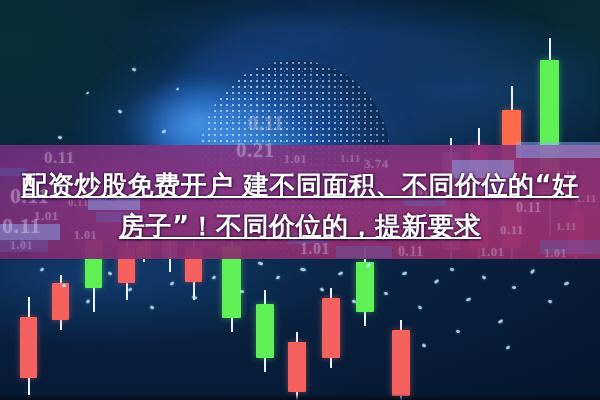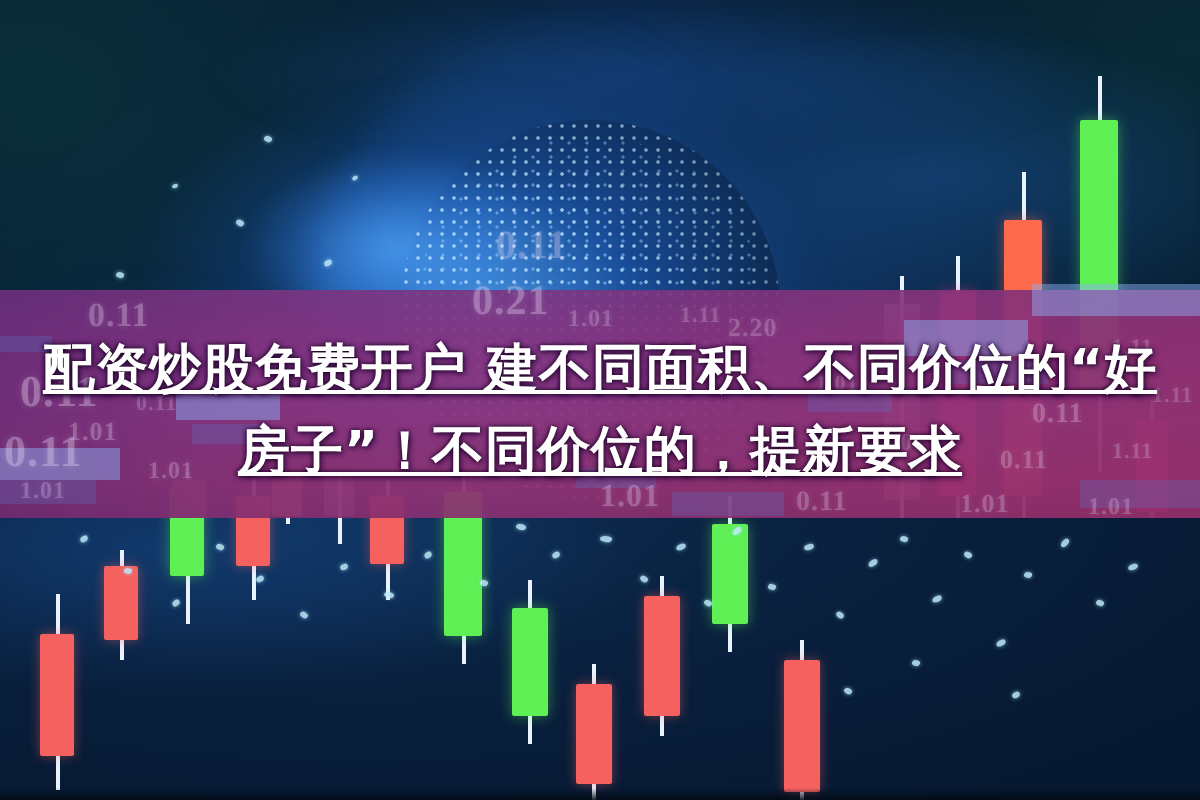--- a/index.html
+++ b/index.html
@@ -366,21 +366,21 @@
       <div class="num" style="left: 10px; top: 183px; font-size: 22px; opacity: 0.62;">0.11</div>
       <div class="num" style="left: 2px; top: 213px; font-size: 22px; opacity: 0.6;">0.11</div>
       <div class="num" style="left: 34px; top: 208px; font-size: 13px; opacity: 0.5;">1.01</div>
       <div class="num" style="left: 74px; top: 228px; font-size: 12px; opacity: 0.48;">1.01</div>
       <div class="num" style="left: 10px; top: 238px; font-size: 12px; opacity: 0.45;">1.01</div>
       <div class="num" style="left: 68px; top: 196px; font-size: 11px; opacity: 0.42;">0.11</div>
       <div class="num" style="left: 236px; top: 138px; font-size: 21px; opacity: 0.58;">0.21</div>
       <div class="num" style="left: 248px; top: 112px; font-size: 20px; opacity: 0.55;">0.11</div>
       <div class="num" style="left: 284px; top: 152px; font-size: 12px; opacity: 0.45;">1.01</div>
       <div class="num" style="left: 340px; top: 152px; font-size: 11px; opacity: 0.42;">1.11</div>
-      <div class="num" style="left: 364px; top: 156px; font-size: 13px; opacity: 0.46;">2.20</div>
+      <div class="num" style="left: 364px; top: 156px; font-size: 13px; opacity: 0.46;">3.74</div>
       <div class="num" style="left: 300px; top: 240px; font-size: 16px; opacity: 0.52;">1.01</div>
       <div class="num" style="left: 440px; top: 214px; font-size: 12px; opacity: 0.45;">1.01</div>
       <div class="num" style="left: 556px; top: 168px; font-size: 11px; opacity: 0.42;">1.11</div>
       <div class="num" style="left: 516px; top: 200px; font-size: 14px; opacity: 0.5;">0.11</div>
       <div class="num" style="left: 500px; top: 222px; font-size: 13px; opacity: 0.48;">0.11</div>
       <div class="num" style="left: 556px; top: 220px; font-size: 11px; opacity: 0.42;">1.11</div>
       <div class="num" style="left: 480px; top: 244px; font-size: 13px; opacity: 0.48;">1.01</div>
       <div class="num" style="left: 544px; top: 246px; font-size: 12px; opacity: 0.45;">1.01</div>
       <div class="num" style="left: 398px; top: 244px; font-size: 14px; opacity: 0.48;">0.11</div>
       <div class="num" style="left: 576px; top: 192px; font-size: 11px; opacity: 0.4;">1.11</div>

